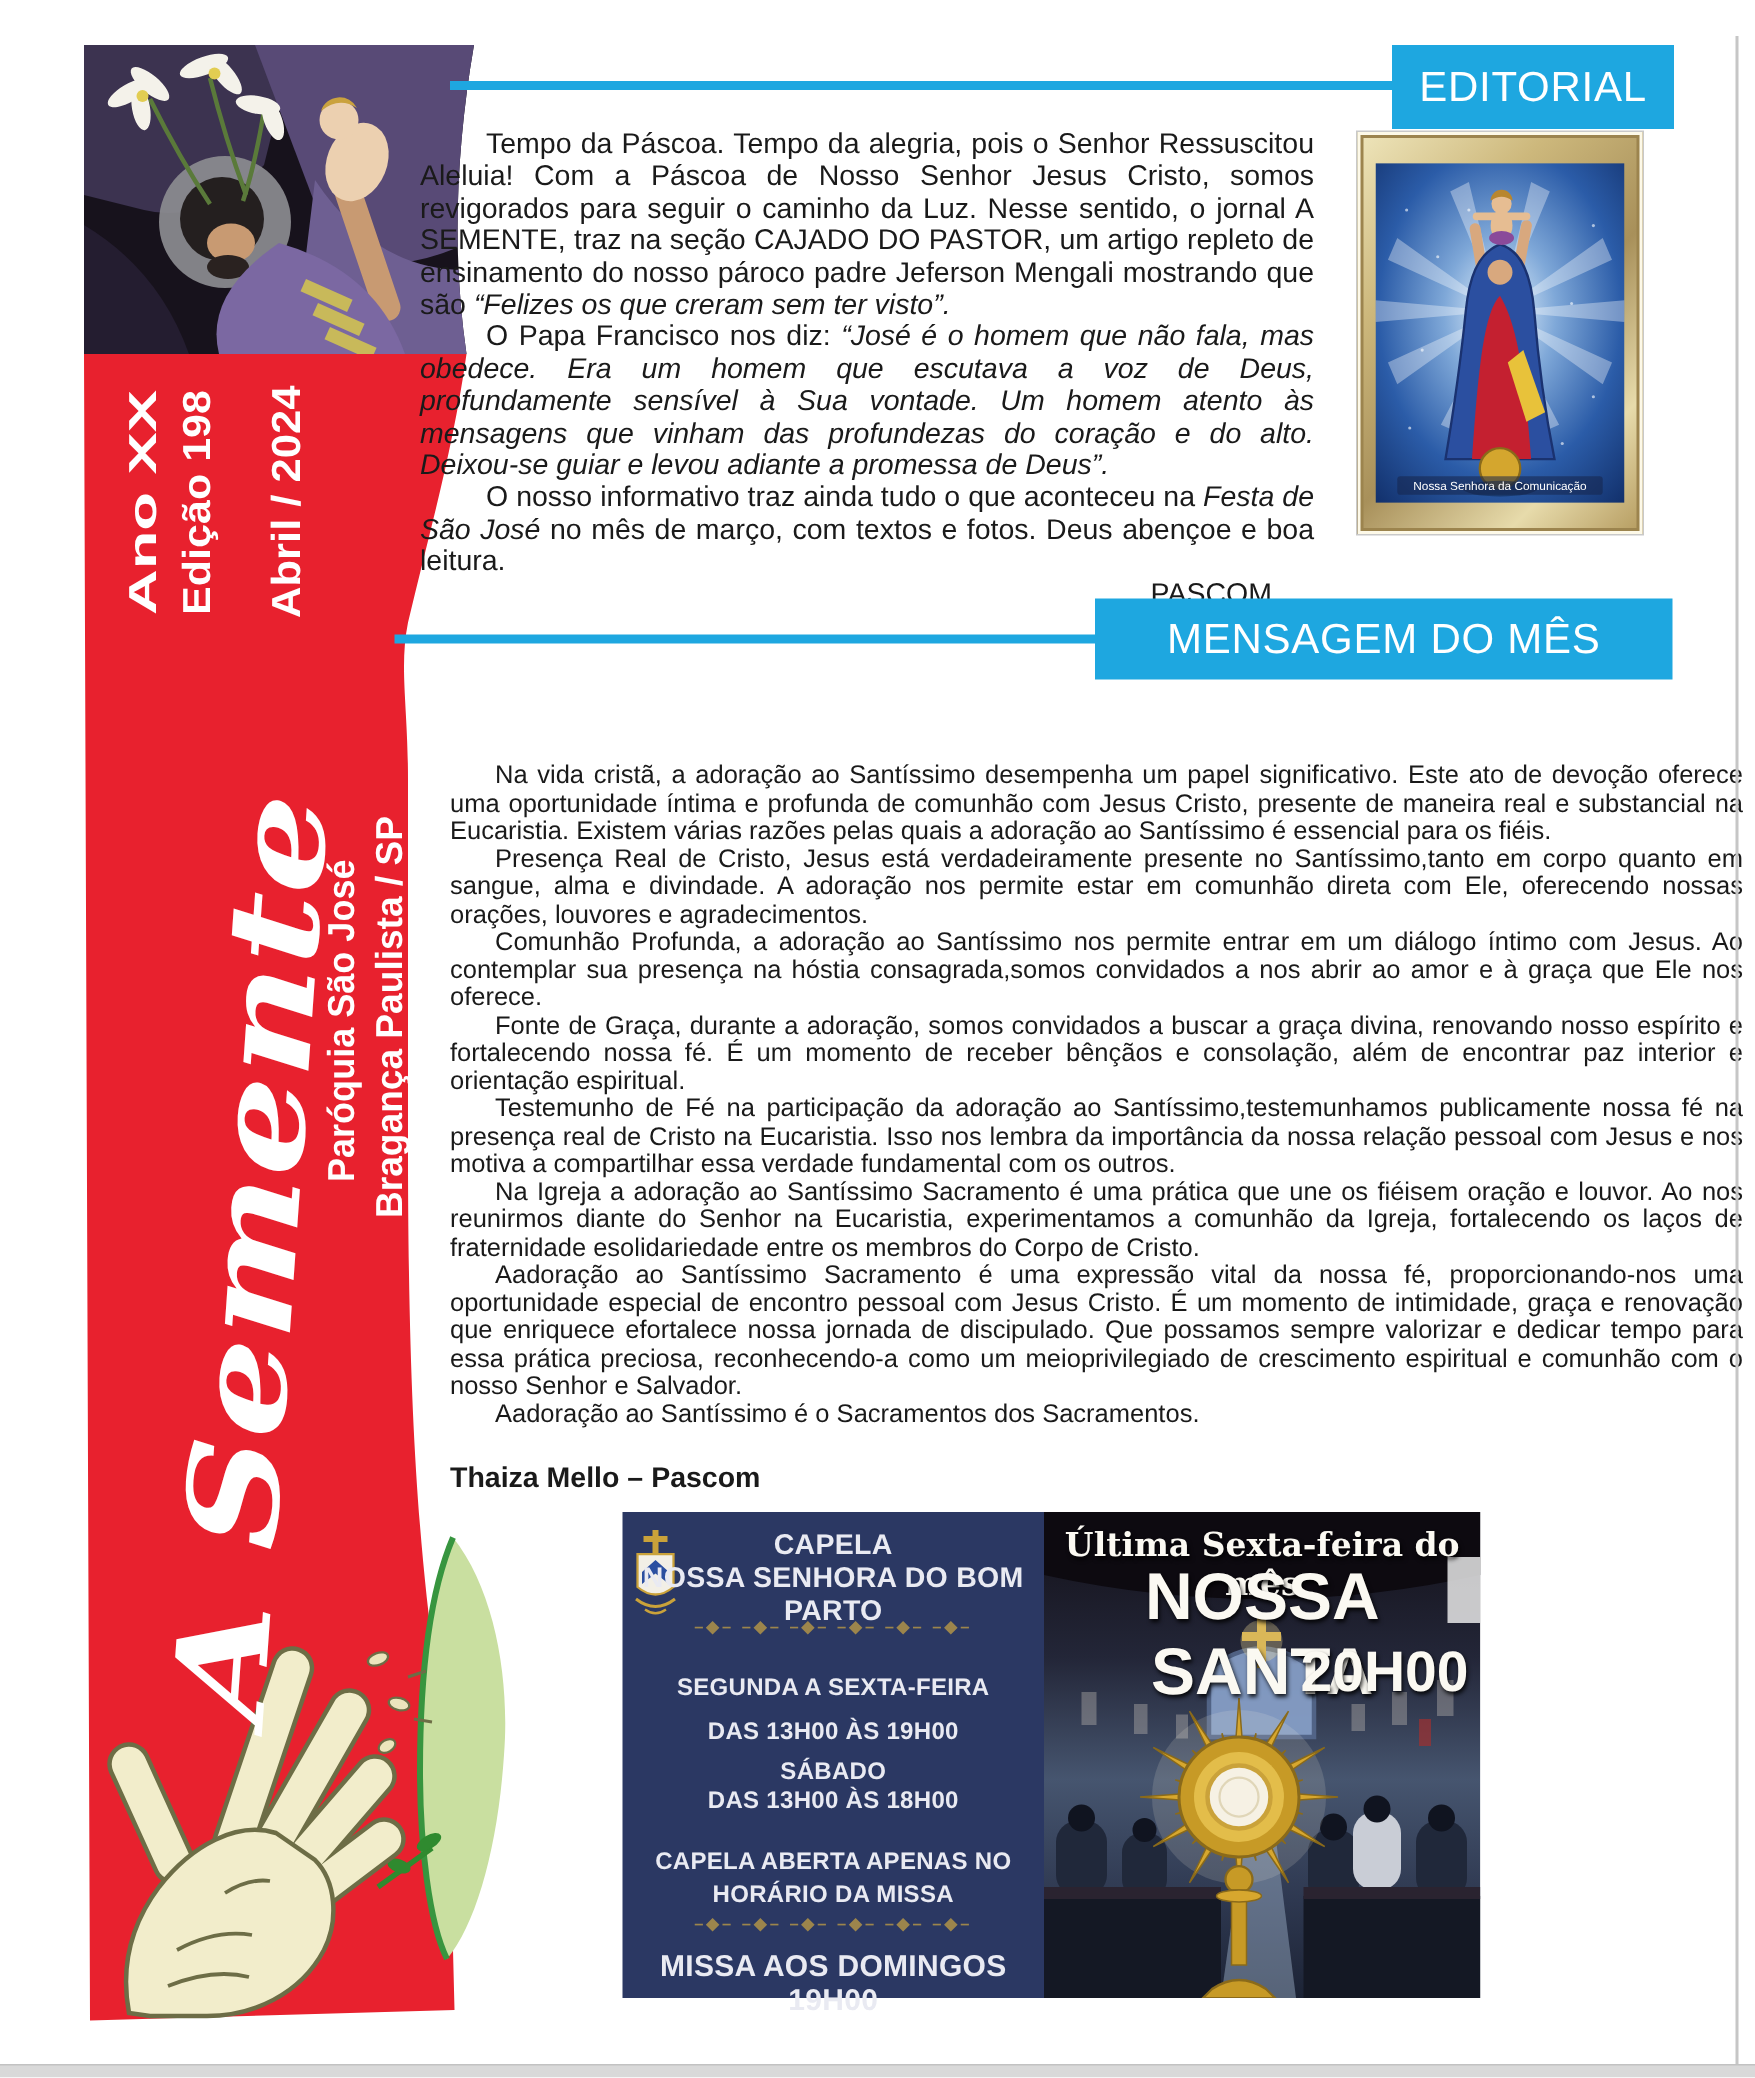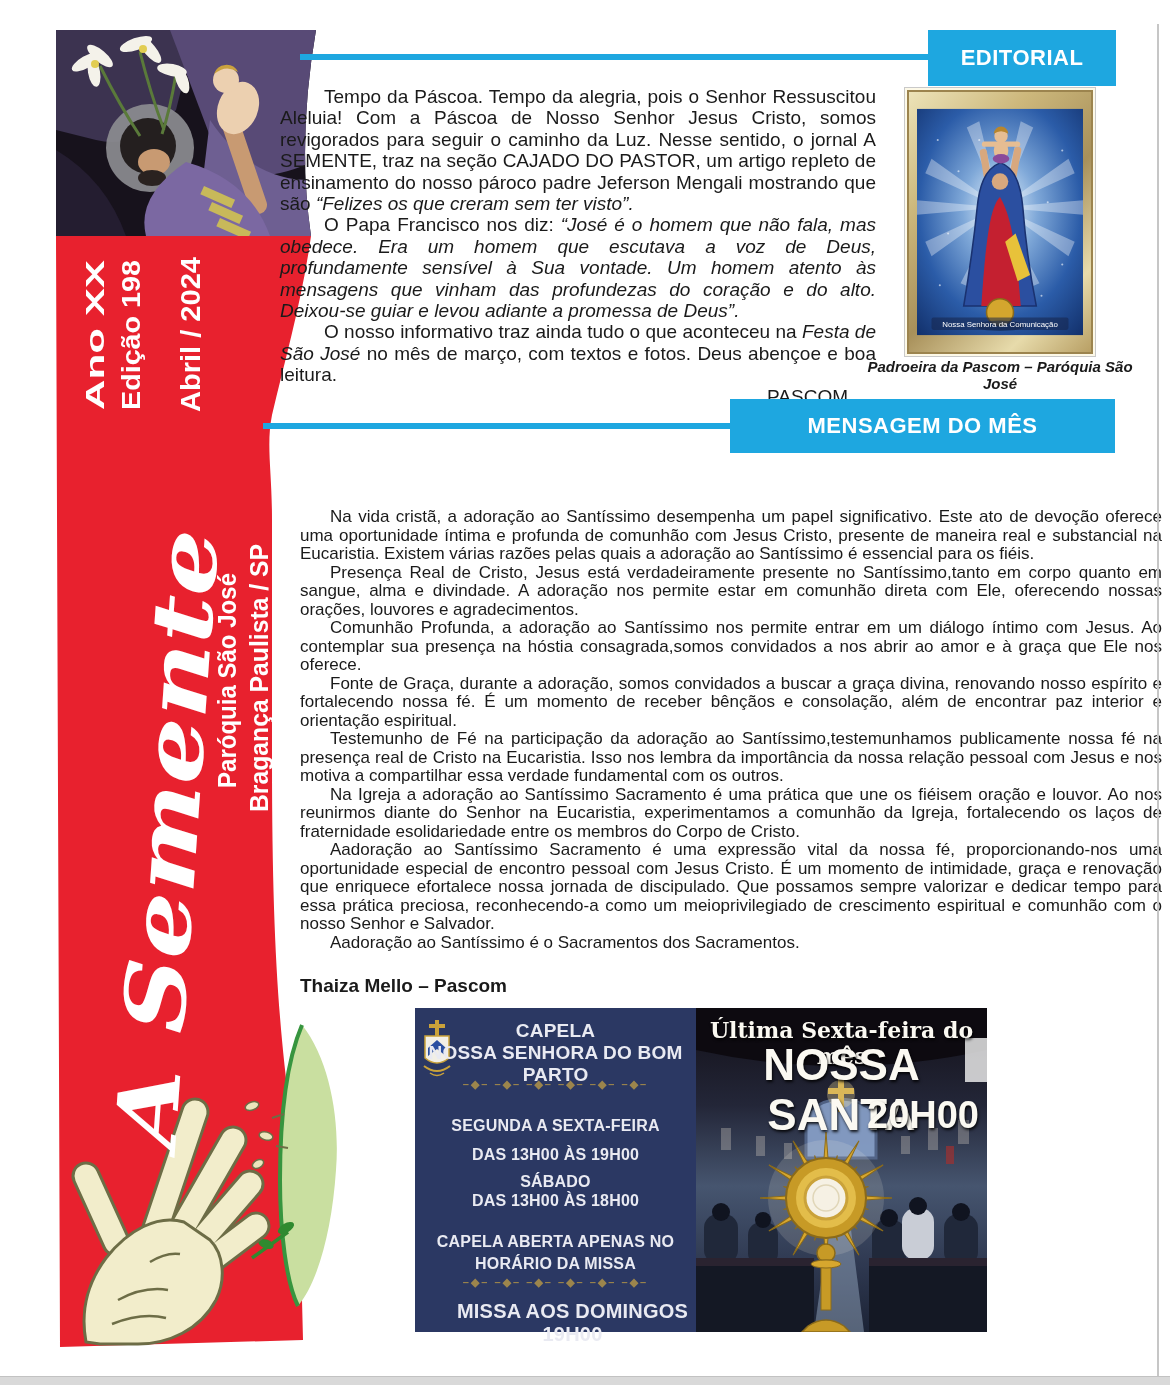--- a/index.html
+++ b/index.html
@@ -1,21 +1,21 @@
 <!DOCTYPE html>
 <html><head>
 <meta charset="utf-8">
 <style>
   html,body{margin:0;padding:0;background:#ffffff;}
   #page{position:relative;width:1170px;height:1385px;background:#ffffff;overflow:hidden;
         font-family:"Liberation Sans",sans-serif;color:#1a1a1a;}
   .abs{position:absolute;}
   
-  .banner{background:#1EA7E0;color:#ffffff;font-weight:bold;display:flex;align-items:center;justify-content:center;
-          font-size:22px;letter-spacing:.5px;}
+  .banner{background:#1EA7E0;color:#ffffff;font-weight:normal;display:flex;align-items:center;justify-content:center;
+          font-size:28px;letter-spacing:.5px;}
   .blue-line{background:#1EA7E0;height:6px;}
   
   #editorial-body{left:280px;top:86px;width:596px;font-size:19px;line-height:21.4px;text-align:justify;}
   #editorial-body p{margin:0;text-indent:44px;}
   #editorial-body .it, .it{font-style:italic;}
   #editorial-sign{text-align:right;padding-right:28px;font-size:19px;}
   
   #ns-frame{left:905px;top:88px;width:190px;height:268px;box-sizing:border-box;padding:12px;
             background:linear-gradient(135deg,#efe6bc,#cdb87c 28%,#a8905a 55%,#e7dbab 80%,#b49a5e);
             box-shadow:inset 0 0 0 2px #fdf9e8, inset 0 0 0 4px #9c844e, 0 0 0 1px #c9c9c9;}
@@ -208,21 +208,20 @@
           <path d="M74,24 a7,7 0 0 1 14,0 q-7,-5 -14,0z" fill="#b8862e"></path>
           <ellipse cx="81" cy="48" rx="8" ry="4.5" fill="#8a4a9a"></ellipse>
         </g>
         <circle cx="80" cy="196" r="13" fill="#d4a62e" stroke="#8a6a1a" stroke-width="1.5"></circle>
         <ellipse cx="80" cy="209" rx="24" ry="5" fill="#0e2448" opacity="0.55"></ellipse>
       </g>
       <rect x="14" y="201" width="132" height="12" rx="2" fill="#15254a" opacity="0.55"></rect>
       <text x="80" y="210" text-anchor="middle" font-size="7.6" fill="#ffffff" font-family="Liberation Sans, sans-serif">Nossa Senhora da Comunicação</text>
     </svg>
   </div>
-  <div class="abs" id="ns-caption">Padroeira da Pascom – Paróquia São José</div>
 
   <div class="abs blue-line" style="left:263px;top:423px;width:467px;"></div>
   <div class="abs banner" style="left:730px;top:399px;width:385px;height:54px;">
     <span>MENSAGEM DO MÊS</span>
   </div>
 
   <div class="abs" id="mensagem-body">
     <p>Na vida cristã, a adoração ao Santíssimo desempenha um papel significativo. Este ato de devoção oferece uma oportunidade íntima e profunda de comunhão com Jesus Cristo, presente de maneira real e substancial na Eucaristia. Existem várias razões pelas quais a adoração ao Santíssimo é essencial para os fiéis.</p>
     <p>Presença Real de Cristo, Jesus está verdadeiramente presente no Santíssimo,tanto em corpo quanto em sangue, alma e divindade. A adoração nos permite estar em comunhão direta com Ele, oferecendo nossas orações, louvores e agradecimentos.</p>
     <p>Comunhão Profunda, a adoração ao Santíssimo nos permite entrar em um diálogo íntimo com Jesus. Ao contemplar sua presença na hóstia consagrada,somos convidados a nos abrir ao amor e à graça que Ele nos oferece.</p>
@@ -247,21 +246,21 @@
       <div class="fl-big" style="top:12px;">CAPELA</div>
       <div class="fl-big" style="top:34px;">NOSSA SENHORA DO BOM PARTO</div>
       <div class="fl-orn" style="top:70px;">–◆–  –◆–  –◆–  –◆–  –◆–  –◆–</div>
       <div class="fl-sm" style="top:109px;">SEGUNDA A SEXTA-FEIRA</div>
       <div class="fl-sm" style="top:138px;">DAS 13H00 ÀS 19H00</div>
       <div class="fl-sm" style="top:165px;">SÁBADO</div>
       <div class="fl-sm" style="top:184px;">DAS 13H00 ÀS 18H00</div>
       <div class="fl-sm" style="top:225px;">CAPELA ABERTA APENAS NO</div>
       <div class="fl-sm" style="top:247px;">HORÁRIO DA MISSA</div>
       <div class="fl-orn" style="top:268px;">–◆–  –◆–  –◆–  –◆–  –◆–  –◆–</div>
-      <div class="fl-big" style="top:292px;font-size:20px;padding-left:17px;">MISSA AOS DOMINGOS 19H00</div>
+      <div class="fl-big" style="top:292px;font-size:20px;">MISSA AOS DOMINGOS 19H00</div>
     </div>
 
     <div id="flyer-right">
       <svg width="291" height="324" viewBox="0 0 291 324">
         <defs>
           <linearGradient id="bgv" x1="0" y1="0" x2="0" y2="1">
             <stop offset="0%" stop-color="#120f16"></stop>
               <stop offset="30%" stop-color="#232638"></stop>
             <stop offset="55%" stop-color="#46556f"></stop>
               <stop offset="80%" stop-color="#2e3850"></stop>

